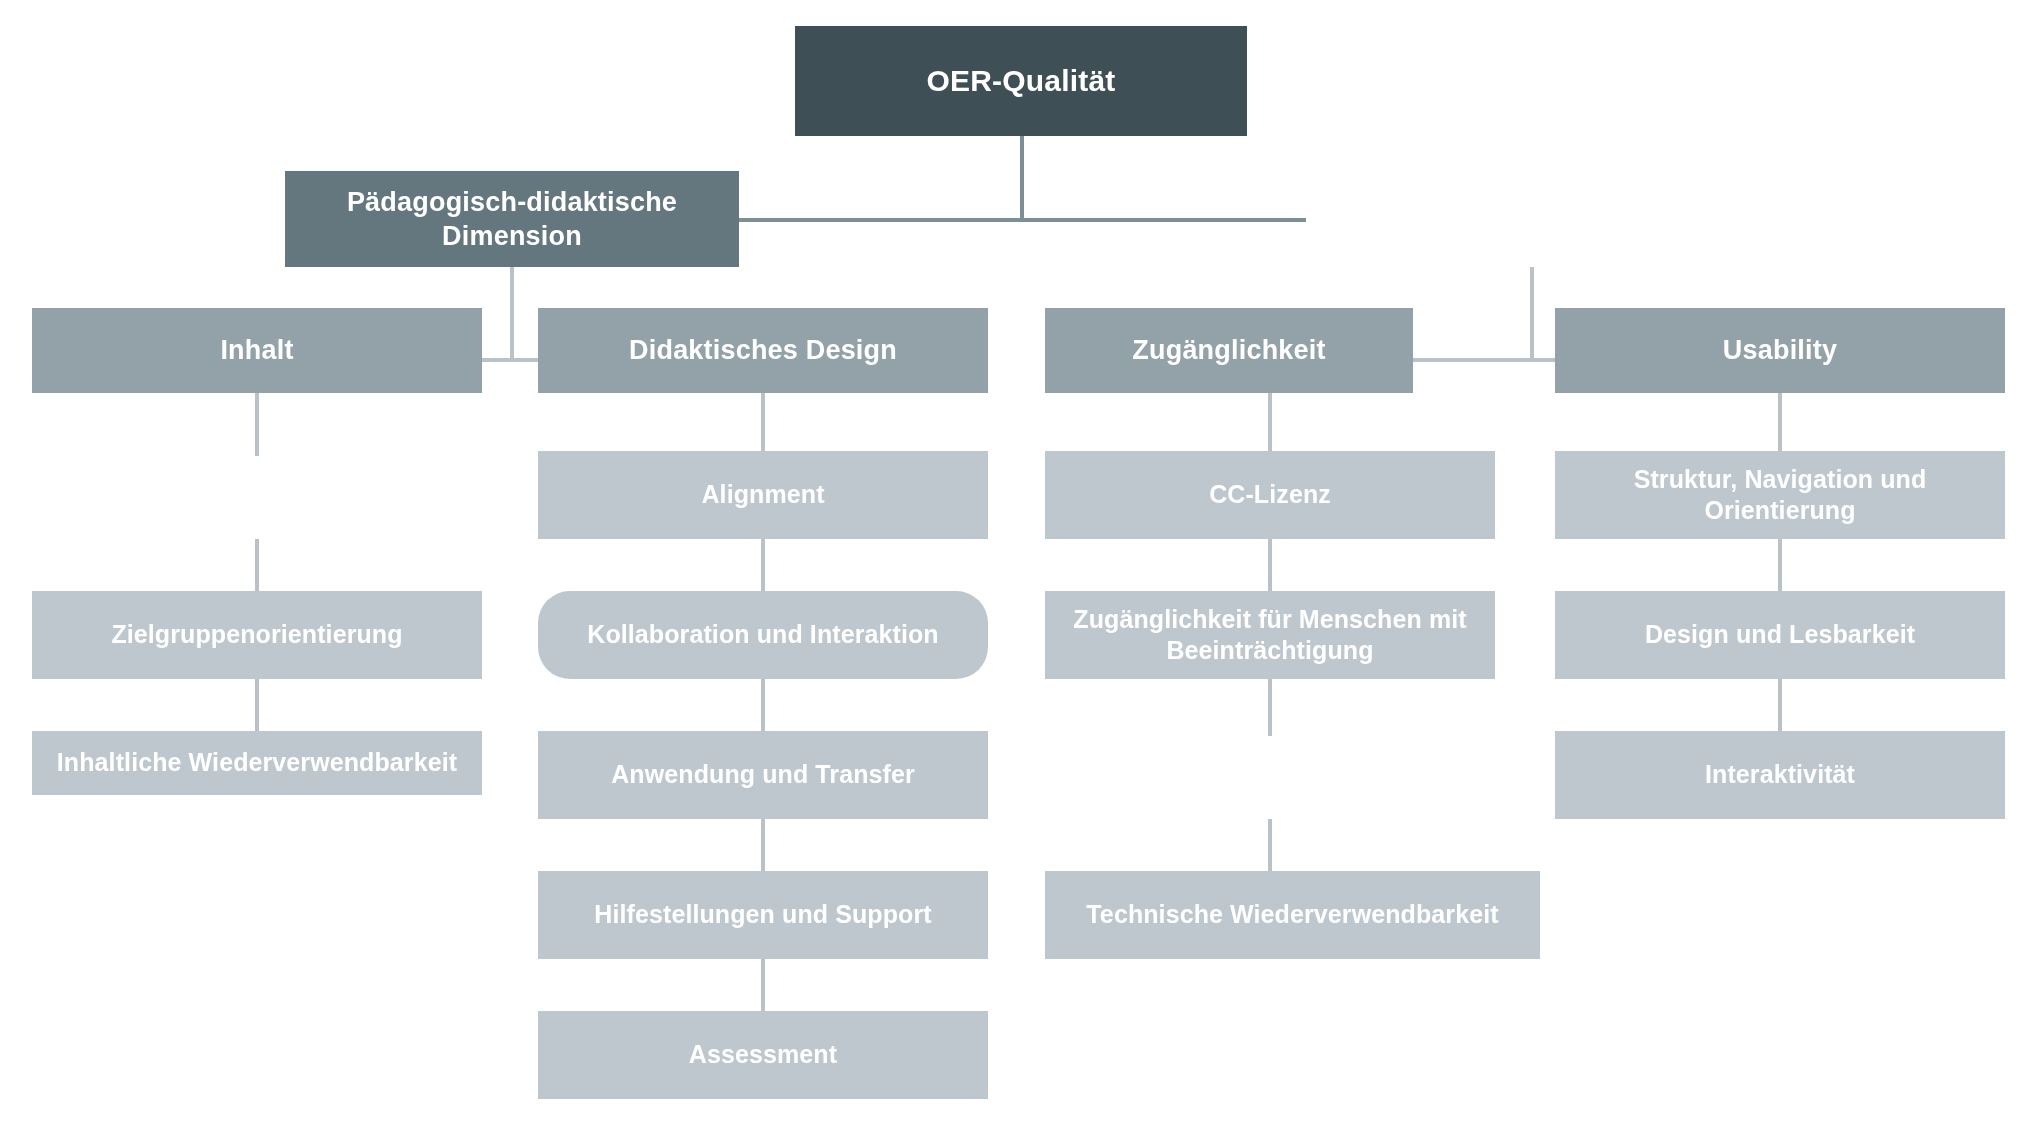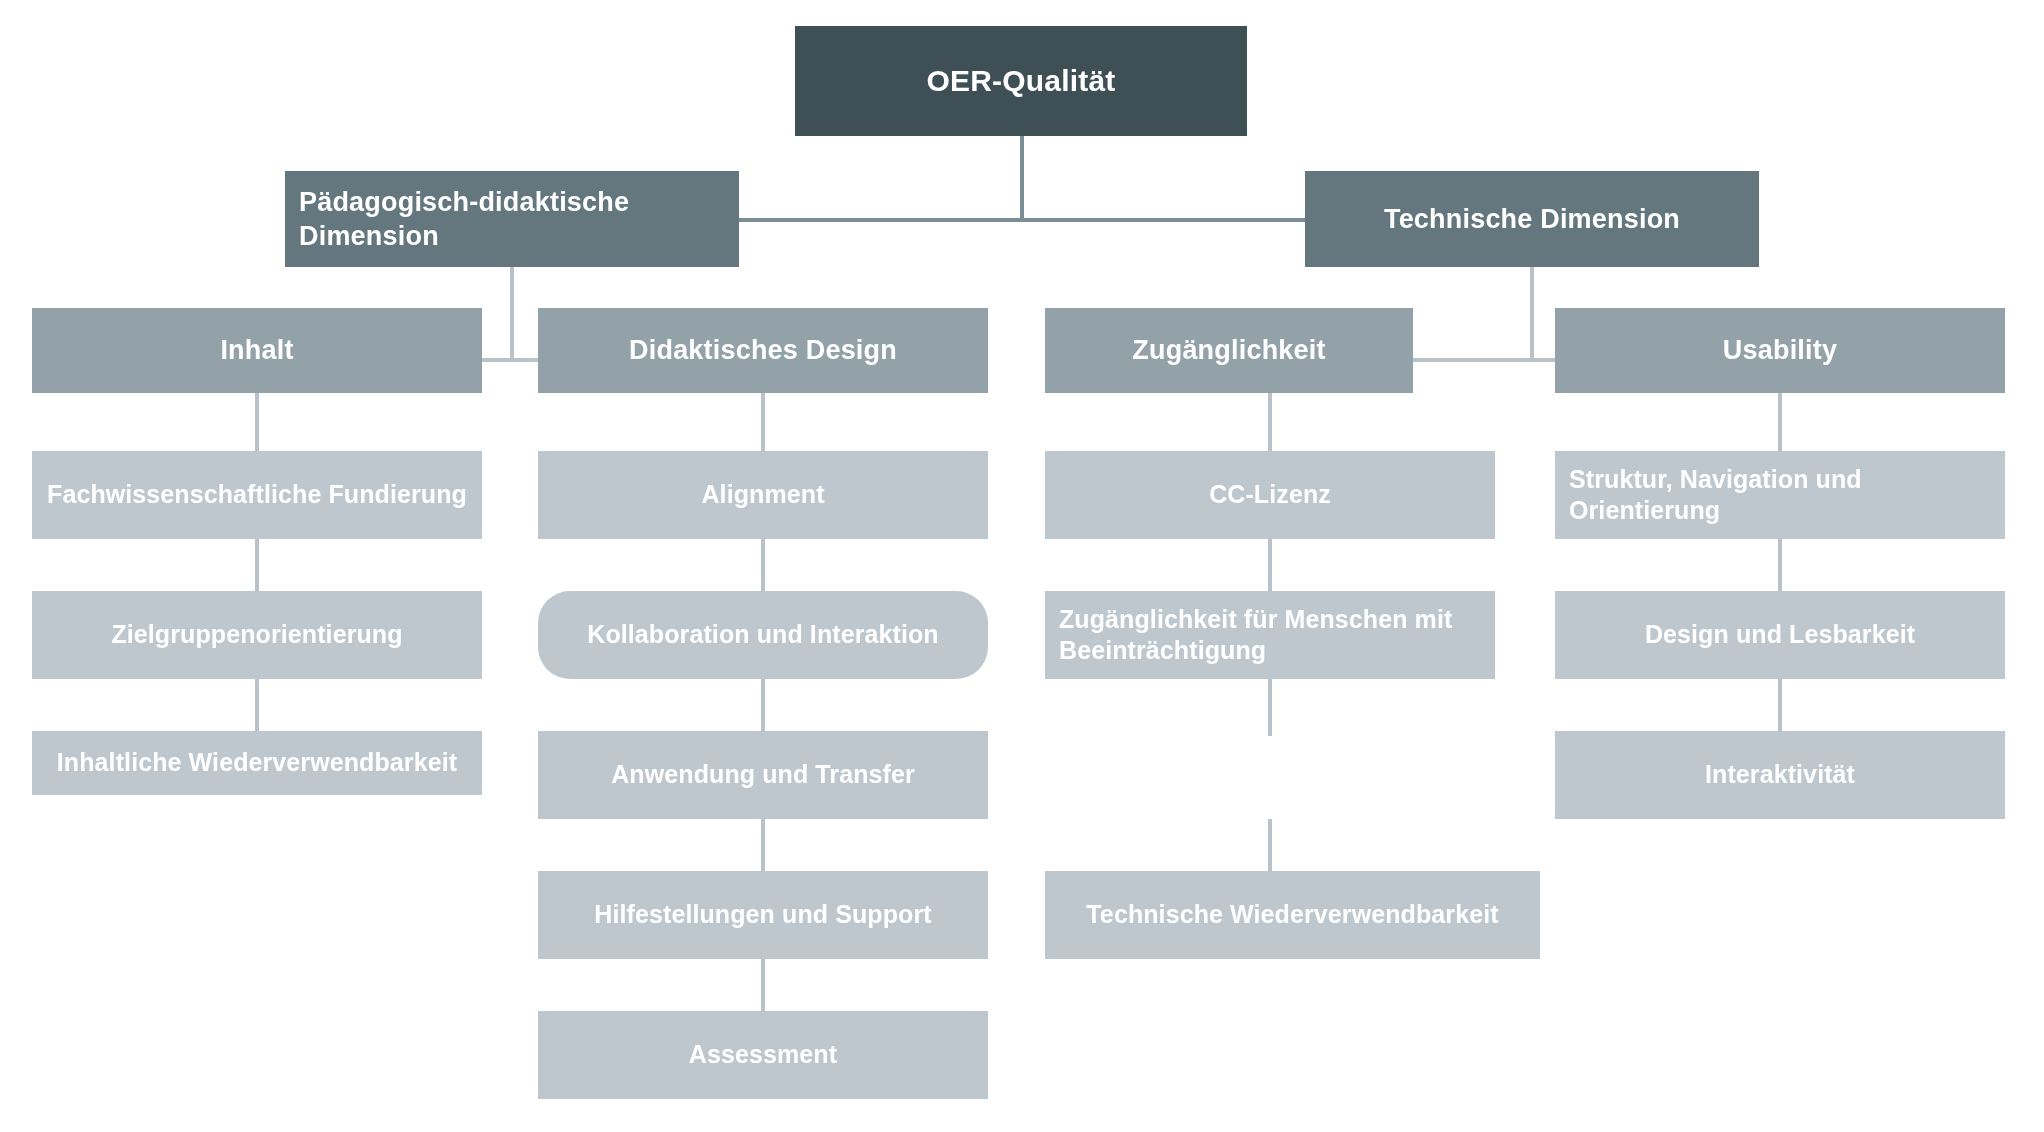--- a/index.html
+++ b/index.html
@@ -20,21 +20,21 @@
     overflow: hidden;
   }
 
   
   .node {
     position: absolute;
     box-sizing: border-box;
     display: flex;
     align-items: center;
     justify-content: center;
-    text-align: left;
+    text-align: center;
     color: #ffffff;
     font-weight: bold;
     line-height: 1.26;
     padding: 4px 14px;
     z-index: 3;
     white-space: pre-line;
   }
 
   .node.level-root {
     background: #3e4f55;
@@ -73,32 +73,30 @@
 
 <div id="diagram">
 
   <div class="conn v dark" style="left:1020px; top:136px; height:86px;"></div>
   <div class="conn h dark" style="left:738px; top:218px; width:568px;"></div>
 
   <div class="node level-root" style="left:795px; top:26px; width:452px; height:110px;">OER-Qualität</div>
 
   <div class="node level-dim" style="left:285px; top:171px; width:454px; height:96px;">Pädagogisch-didaktische Dimension</div>
 
-  <div class="node level-dim" style="left:1305px; top:171px; width:454px; height:96px;">Technische Dimension</div>
 
   <div class="conn v light" style="left:510px; top:267px; height:95px;"></div>
   <div class="conn h light" style="left:258px; top:358px; width:504px;"></div>
 
   <div class="conn v light" style="left:1530px; top:267px; height:95px;"></div>
   <div class="conn h light" style="left:1278px; top:358px; width:504px;"></div>
 
   <div class="node level-cat" style="left:32px; top:308px; width:450px; height:85px;">Inhalt</div>
 
   <div class="conn v light" style="left:255px; top:393px; height:63px;"></div>
-  <div class="node level-leaf" style="left:32px; top:451px; width:450px; height:88px;">Fachwissenschaftliche Fundierung</div>
 
   <div class="conn v light" style="left:255px; top:539px; height:57px;"></div>
   <div class="node level-leaf" style="left:32px; top:591px; width:450px; height:88px;">Zielgruppenorientierung</div>
 
   <div class="conn v light" style="left:255px; top:679px; height:57px;"></div>
   <div class="node level-leaf" style="left:32px; top:731px; width:450px; height:64px;">Inhaltliche Wiederverwendbarkeit</div>
 
   <div class="node level-cat" style="left:538px; top:308px; width:450px; height:85px;">Didaktisches Design</div>
 
   <div class="conn v light" style="left:761px; top:393px; height:63px;"></div>

